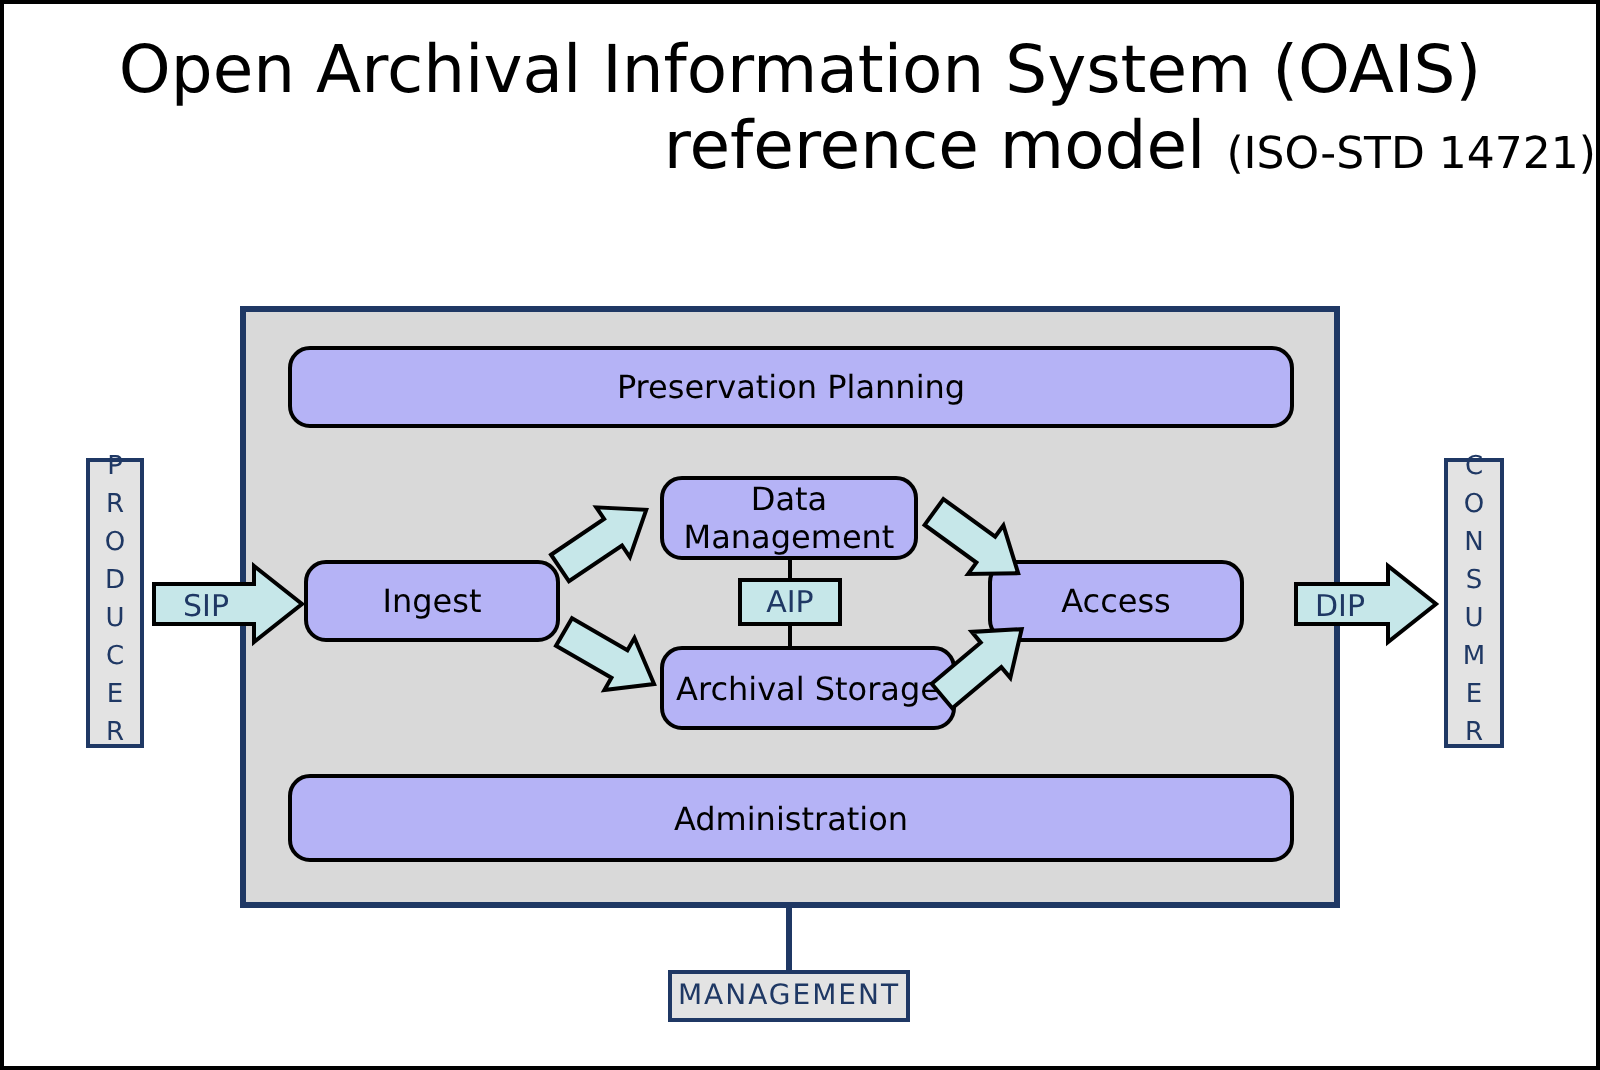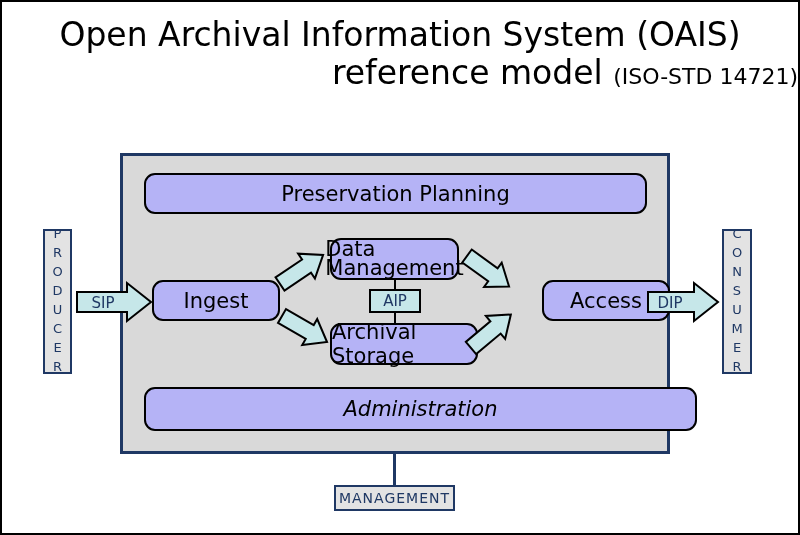--- a/index.html
+++ b/index.html
@@ -20,28 +20,28 @@
     background:var(--container-fill, #d9d9d9);
     border:3px solid var(--accent-navy, #1f3864);
     box-sizing:border-box;
   }
   
   .entity {
     position:absolute; box-sizing:border-box;
     background:var(--entity-fill, #b5b3f6);
     border:2px solid #000; border-radius:11px;
     display:flex; align-items:center; justify-content:center;
-    font-size:21px; z-index:2;
+    font-size:16px; text-align:center; z-index:2;
   }
   .e-pp     { left:142px; top:171px; width:503px; height:41px; }
   .e-ingest { left:150px; top:278px; width:128px; height:41px; }
   .e-dm     { left:328px; top:236px; width:129px; height:42px; line-height:19px; white-space:pre-line; }
   .e-as     { left:328px; top:321px; width:148px; height:42px; }
-  .e-access { left:492px; top:278px; width:128px; height:41px;margin-left:48px; }
-  .e-admin  { left:142px; top:385px; width:553px; height:44px;font-style:italic; }
+  .e-access { left:492px; top:278px; width:128px; height:41px; }
+  .e-admin  { left:142px; top:385px; width:503px; height:44px; }
   
   .dm-as-line { position:absolute; left:392px; top:277px; width:2px; height:45px; background:#000; z-index:1; }
   .aip-box {
     position:absolute; left:367px; top:287px; width:52px; height:24px; box-sizing:border-box;
     background:var(--arrow-fill, #c6e7e9); border:2px solid #000;
     display:flex; align-items:center; justify-content:center;
     font-size:15px; color:var(--accent-navy, #1f3864); z-index:3;
   }
   
   .actor-box {

